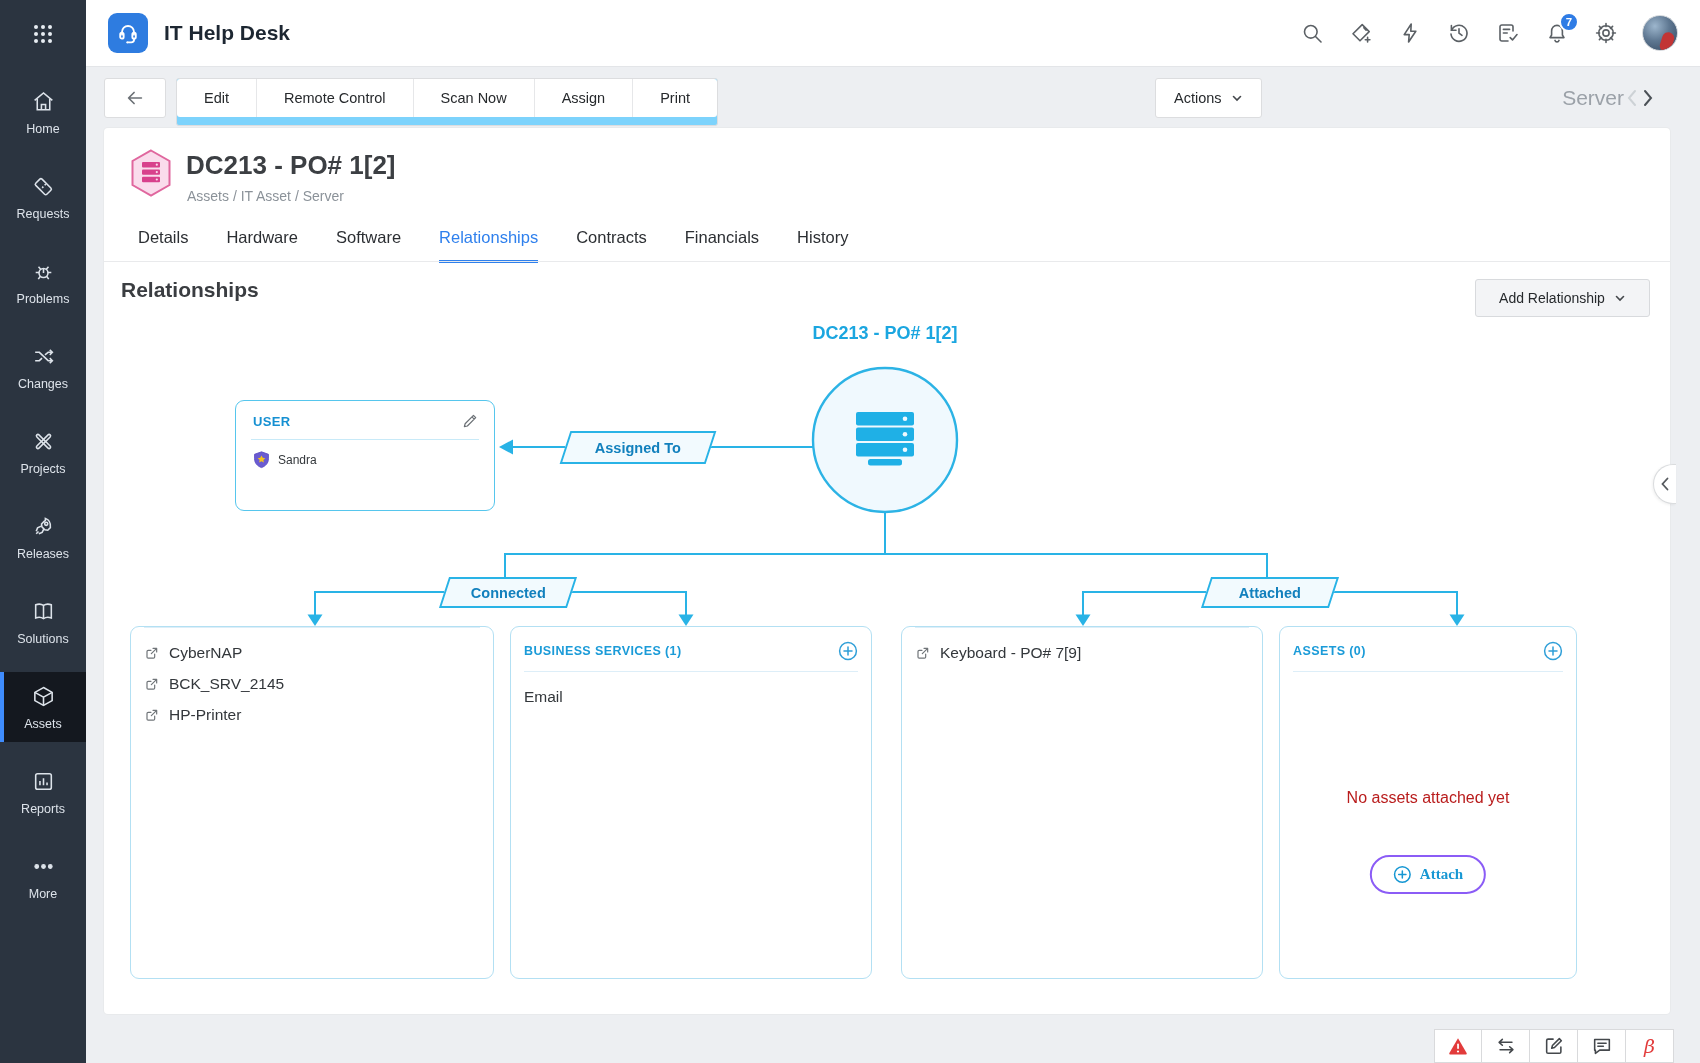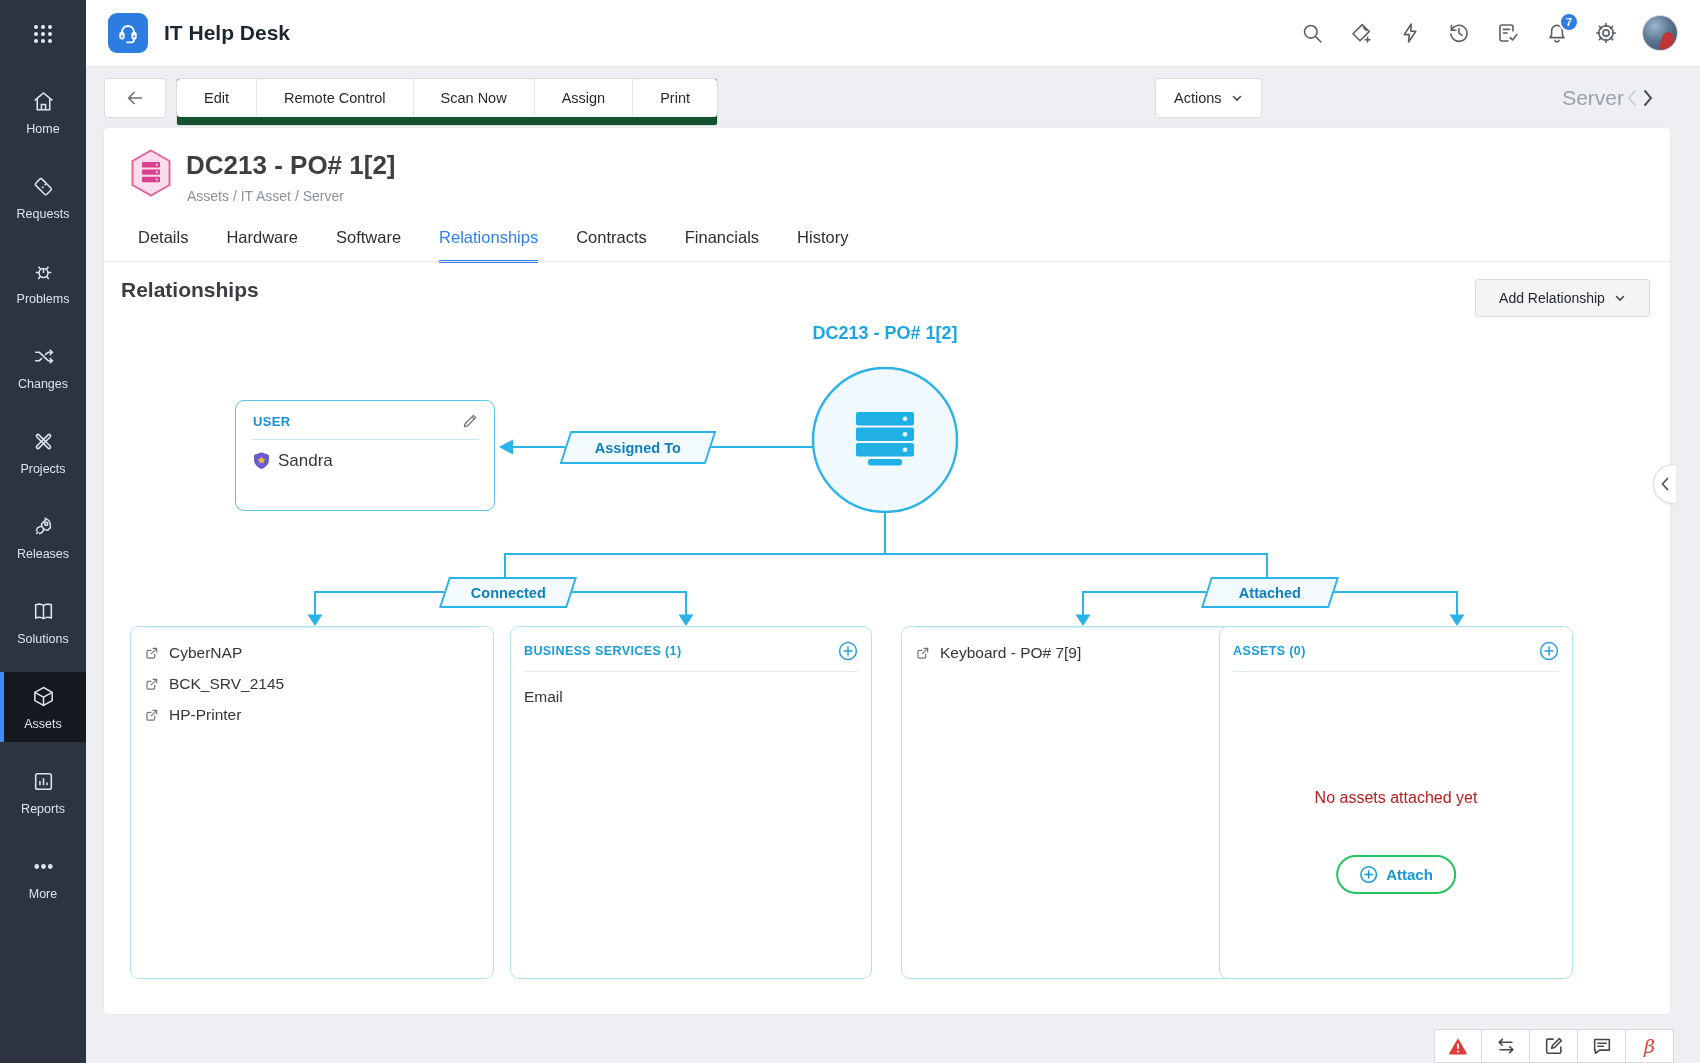--- a/index.html
+++ b/index.html
@@ -30,21 +30,21 @@
   .avatar { width:36px; height:36px; border-radius:50%; cursor:pointer;
             background: radial-gradient(circle at 35% 30%, #9db6cd 0%, #5e7791 45%, #31465e 100%);
             border:1px solid #d5d9dd; position:relative; overflow:hidden; }
   .avatar::after { content:""; position:absolute; right:4px; bottom:-2px; width:12px; height:20px; border-radius:8px;
                    background:#c23535; transform:rotate(18deg); }
 
   
   .toolbar { position:absolute; left:104px; top:78px; width:1566px; height:40px; z-index:10; }
   .back-btn { position:absolute; left:0; top:0; width:62px; height:40px; background:#fff; border:1px solid #dcdddf;
               border-radius:3px; display:flex; align-items:center; justify-content:center; cursor:pointer; }
-  .btn-group { position:absolute; left:72px; top:0; height:48px; display:flex; background:#14532d; border:1px solid #dcdddf; border-radius:3px; }
+  .btn-group { position:absolute; left:72px; top:0; height:48px; display:flex; background:#7dd3fc; border:1px solid #dcdddf; border-radius:3px; }
   .tb-btn { height:38px; padding:0 27px; display:flex; align-items:center; font-size:14.5px; color:#26292c;
             cursor:pointer; border-left:1px solid #e6e7e9; background:#fff; }
   .tb-btn:first-child { border-left:none; border-radius:3px 0 0 3px; }
   .tb-btn:last-child { border-radius:0 3px 3px 0; }
   .actions-btn { position:absolute; left:1051px; top:0; height:40px; padding:0 18px; background:#fff; border:1px solid #dcdddf;
                  border-radius:3px; display:flex; align-items:center; gap:9px; font-size:14.5px; color:#26292c; cursor:pointer; }
   .context-nav { position:absolute; right:14px; top:0; height:40px; display:flex; align-items:center; gap:0; }
   .context-label { font-size:21px; color:#9ba1a8; }
 
   
@@ -71,32 +71,32 @@
                 color:#1ba6e0; white-space:nowrap; }
   .para { position:absolute; border:2px solid #29b3e6; background:#f2fafe; transform:skewX(-18deg);
           display:flex; align-items:center; justify-content:center; }
   .para span { transform:skewX(18deg); font-size:14.5px; font-weight:bold; color:#1280bd; white-space:nowrap; }
 
   .user-box { position:absolute; left:131px; top:272px; width:260px; height:111px; background:#fff; border:1.5px solid #56c6ed;
               border-radius:9px; }
   .user-head { display:flex; align-items:center; justify-content:space-between; padding:11px 15px 0 17px; }
   .user-title { font-size:13px; font-weight:bold; color:#1690d2; letter-spacing:.3px; }
   .user-divider { margin:9px 15px 0; border-top:1px solid #c8eaf8; }
-  .user-row { display:flex; align-items:center; gap:8px; padding:11px 15px 0 17px; font-size:17px; color:#33373b; }
+  .user-row { display:flex; align-items:center; gap:8px; padding:11px 15px 0 17px; font-size:12px; color:#33373b; }
 
   .panel { position:absolute; top:498px; height:353px; background:#fff; border:1px solid #b3e0f3; border-radius:9px; }
   .panel-head { display:flex; align-items:center; justify-content:space-between; padding:14px 13px 10px; }
   .panel-title { font-size:12.5px; font-weight:bold; color:#1b9bd8; letter-spacing:.4px; }
   .panel-divider { margin:0 13px; border-top:1px solid #ddeef8; }
   .panel-items { padding:9px 13px; }
   .p-item { display:flex; align-items:center; gap:9px; height:31px; font-size:15.5px; color:#33373b; cursor:pointer; }
   .empty-text { position:absolute; left:0; right:0; top:162px; text-align:center; font-size:16px; color:#b91c1c; }
   .attach-btn { position:absolute; left:50%; top:228px; transform:translateX(-50%); display:inline-flex; align-items:center;
-                gap:8px; padding:8px 21px; border:2px solid #22c55e; border-radius:20px; background:#fff; color:#1697d3;
-                font-size:15px; font-weight:bold; cursor:pointer; }
+                gap:8px; padding:8px 21px; border:2px solid #8b5cf6; border-radius:20px; background:#fff; color:#1697d3;
+                font-size:15px; font-weight:bold; cursor:pointer;font-family:Liberation Serif, serif; }
 
   .collapse-handle { position:absolute; left:1549px; top:336px; width:23px; height:40px; background:#fff;
                      border:1px solid #dadcde; border-right:none; border-radius:20px 0 0 20px;
                      display:flex; align-items:center; justify-content:center; cursor:pointer; box-shadow:-1px 1px 3px rgba(0,0,0,.06); }
 
   
   .bottom-bar { position:absolute; left:1434px; top:1029px; height:34px; display:flex; z-index:25; }
   .bcell { width:48px; height:34px; background:#fff; border:1px solid #d9dadc; border-left:none;
            display:flex; align-items:center; justify-content:center; cursor:pointer; }
   .bcell:first-child { border-left:1px solid #d9dadc; }
@@ -438,21 +438,21 @@
         <div class="p-item">
           <svg width="16" height="16" viewBox="0 0 24 24" fill="none" stroke="#707579" stroke-width="1.8" stroke-linecap="round" stroke-linejoin="round">
             <path d="M13.5 5 H19 v5.5 M19 5 l-8 8"></path>
               <path d="M16 13.5 V18 a1.8 1.8 0 0 1 -1.8 1.8 H6.3 A1.8 1.8 0 0 1 4.5 18 V9.8 A1.8 1.8 0 0 1 6.3 8 H10.5"></path>
           </svg>
           <span>Keyboard - PO# 7[9]</span>
         </div>
       </div>
     </section>
 
-    <section class="panel" style="left:1115px; width:354px;">
+    <section class="panel" style="left:1175px; width:298px;">
       <div class="panel-head">
         <span class="panel-title">ASSETS (0)</span>
         <svg width="20" height="20" viewBox="0 0 20 20" fill="none" stroke="#2f9fd8" stroke-width="1.5" stroke-linecap="round">
           <circle cx="10" cy="10" r="8.4"></circle>
             <path d="M10 6 v8 M6 10 h8"></path>
         </svg>
       </div>
       <div class="panel-divider"></div>
       <div class="empty-text">No assets attached yet</div>
       <div class="attach-btn">

